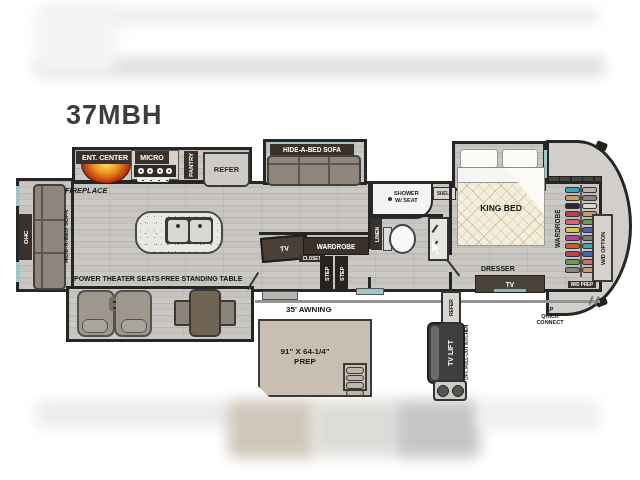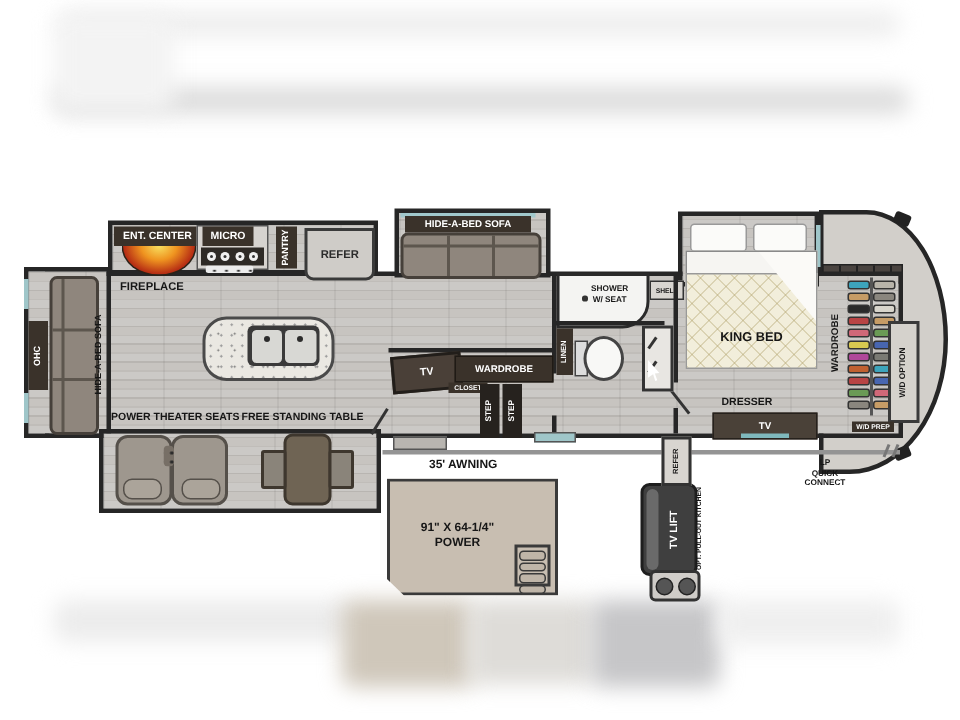--- a/index.html
+++ b/index.html
@@ -34,20 +34,21 @@
 
   <div class="blur" style="left:40px;top:8px;width:560px;height:16px;background:#ededed;"></div>
   <div class="blur" style="left:36px;top:58px;width:570px;height:18px;background:#dcdcdc;"></div>
   <div class="blur" style="left:36px;top:10px;width:80px;height:65px;background:#f3f3f3;"></div>
   <div class="blur" style="left:36px;top:400px;width:200px;height:28px;background:#ececec;"></div>
   <div class="blur" style="left:228px;top:400px;width:88px;height:58px;background:#cfc7ba;"></div>
   <div class="blur" style="left:312px;top:400px;width:84px;height:56px;background:#dedcd8;"></div>
   <div class="blur" style="left:394px;top:400px;width:86px;height:58px;background:#c6c6c8;"></div>
   <div class="blur" style="left:478px;top:400px;width:122px;height:30px;background:#efefef;"></div>
 
+  <div class="abs" style="left:66px;top:100px;font-size:27px;font-weight:bold;color:#3d3d3d;letter-spacing:1px;">37MBH</div>
 
   <div class="abs" style="left:546px;top:140px;width:80px;height:170px;background:#d2cfca;border:3px solid #262626;
               border-radius:0 58px 70px 0 / 0 92px 96px 0;z-index:0;"></div>
   <div class="abs" style="left:548px;top:176px;width:52px;height:11px;background:#4a4440;border:1.5px solid #222;z-index:1;
               background-image:repeating-linear-gradient(90deg, transparent 0 10px, #222 10px 11.5px);"></div>
   <div class="abs" style="left:596px;top:142px;width:11px;height:8px;background:#222;border-radius:2px;transform:rotate(22deg);z-index:1;"></div>
   <div class="abs" style="left:596px;top:298px;width:11px;height:8px;background:#222;border-radius:2px;transform:rotate(-22deg);z-index:1;"></div>
 
   <div class="abs wood" style="left:30px;top:181px;width:566px;height:105px;border:3px solid #262626;z-index:1;"></div>
 
@@ -62,21 +63,21 @@
     <div class="seam" style="left:0;top:66px;width:100%;height:1.5px;"></div>
     <div class="seam" style="left:6px;top:0;width:1.5px;height:100%;"></div>
   </div>
   <div class="flr-lbl vtext" style="left:61px;top:198px;width:10px;height:76px;font-size:6px;z-index:3;">HIDE-A-BED SOFA</div>
 
   <div class="slide wood" style="left:72px;top:147px;width:174px;height:30px;z-index:2;"></div>
   <div class="dark-lbl" style="left:76px;top:151px;width:58px;height:13px;font-size:7px;z-index:3;">
     <span>ENT. CENTER</span>
     </div>
   <div class="abs" style="left:81px;top:164px;width:48px;height:19px;z-index:3;background:radial-gradient(ellipse at 50% 0%, #f8e060 0%, #ef9420 35%, #b83014 68%, #401808 100%);border-radius:0 0 50% 50% / 0 0 100% 100%;border:1px solid #2a2218;border-top:none;"></div>
-  <div class="flr-lbl" style="left:80px;top:186px;font-size:7.5px;z-index:3;">FIREPLACE</div>
+  <div class="flr-lbl" style="left:65px;top:186px;font-size:7.5px;z-index:3;font-style:italic;">FIREPLACE</div>
   <div class="abs" style="left:131px;top:150px;width:46px;height:28px;background:#d6d3cf;border:1px solid #555;z-index:3;"></div>
   <div class="dark-lbl" style="left:135px;top:151px;width:34px;height:13px;font-size:7px;z-index:4;">
     <span>MICRO</span>
     </div>
   <div class="abs" style="left:134px;top:165px;width:38px;height:12px;background:#2e2a26;z-index:4;display:flex;align-items:center;justify-content:space-around;padding:0 2px;">
     <div class="burner"></div>
     <div class="burner"></div>
     <div class="burner"></div>
     <div class="burner"></div>
   </div>
@@ -103,21 +104,21 @@
 
   <div class="slide wood" style="left:452px;top:141px;width:88px;height:44px;z-index:2;"></div>
   <div class="abs" style="left:544px;top:150px;width:3px;height:28px;background:#9fc6c9;z-index:3;"></div>
   <div class="abs" style="left:460px;top:149px;width:36px;height:17px;background:#fbfbf9;border:1.5px solid #999;border-radius:3px;z-index:3;"></div>
   <div class="abs" style="left:502px;top:149px;width:34px;height:17px;background:#fbfbf9;border:1.5px solid #999;border-radius:3px;z-index:3;"></div>
   <div class="abs" style="left:457px;top:167px;width:86px;height:24px;background:#f6f5f2;border:1.5px solid #8a8a8a;z-index:3;"></div>
   <div class="abs" style="left:457px;top:182px;width:86px;height:62px;border:1.5px solid #999;z-index:3;background-color:#f2eedb;
               background-image:repeating-linear-gradient(45deg, rgba(175,160,105,0.35) 0 1px, transparent 1px 8px),
                                repeating-linear-gradient(-45deg, rgba(175,160,105,0.35) 0 1px, transparent 1px 8px);"></div>
   <div class="abs" style="left:506px;top:168px;width:38px;height:46px;background:#fbfaf7;clip-path:polygon(0 0,100% 0,100% 100%);z-index:4;"></div>
-  <div class="flr-lbl" style="left:471px;top:203px;width:60px;text-align:center;font-size:8.5px;z-index:5;margin-top:16px;">KING BED</div>
+  <div class="flr-lbl" style="left:471px;top:203px;width:60px;text-align:center;font-size:8.5px;z-index:5;">KING BED</div>
 
   <div class="abs" style="left:371px;top:182px;width:58px;height:33px;background:#f4f4f2;border:2.5px solid #2a2a2a;border-radius:0 0 18px 0;z-index:3;"></div>
   <div class="abs" style="left:388px;top:197px;width:3.5px;height:3.5px;border-radius:50%;background:#333;z-index:4;"></div>
   <div class="flr-lbl" style="left:394px;top:190px;font-size:5.5px;line-height:1.2;z-index:4;text-align:center;">
     <div>SHOWER</div>
     <div>W/ SEAT</div>
     </div>
   <div class="abs" style="left:433px;top:187px;width:21px;height:11px;background:#d8d5d0;border:1.5px solid #333;z-index:3;display:flex;align-items:center;justify-content:center;">
     <span class="flr-lbl" style="position:static;font-size:4.5px;">SHELF</span>
     </div>
@@ -224,21 +225,21 @@
   <div class="abs" style="left:252px;top:271px;width:2px;height:20px;background:#333;transform:rotate(32deg);z-index:3;"></div>
   <div class="abs" style="left:255px;top:300px;width:345px;height:2.5px;background:#949494;z-index:2;"></div>
   <div class="abs" style="left:590px;top:296px;width:2px;height:9px;background:#777;transform:rotate(22deg);z-index:2;"></div>
   <div class="abs" style="left:596px;top:296px;width:2px;height:9px;background:#777;transform:rotate(22deg);z-index:2;"></div>
   <div class="flr-lbl" style="left:286px;top:305px;font-size:8px;z-index:2;">35' AWNING</div>
 
   <div class="abs" style="left:258px;top:319px;width:110px;height:74px;background:#c8beb1;border:2.5px solid #3a3a3a;z-index:2;
               clip-path:polygon(0 0,100% 0,100% 100%,10% 100%,0 86%);"></div>
   <div class="flr-lbl" style="left:266px;top:347px;width:78px;text-align:center;font-size:8px;line-height:1.25;z-index:3;">
     <div>91" X 64-1/4"</div>
-    <div>POWER</div>
+    <div>PREP</div>
     </div>
   <div class="abs" style="left:343px;top:363px;width:24px;height:28px;border:2px solid #3a3a3a;background:#c8beb1;z-index:3;padding:1px;box-sizing:border-box;">
     <div class="ladder-bar"></div>
     <div class="ladder-bar"></div>
     <div class="ladder-bar"></div>
     <div class="ladder-bar"></div>
   </div>
 
   <div class="abs" style="left:441px;top:291px;width:16px;height:29px;background:#d8d5d0;border:2px solid #333;z-index:4;">
     <div class="flr-lbl vtext" style="position:absolute;left:2px;top:1px;width:12px;height:27px;font-size:5px;">REFER</div>

